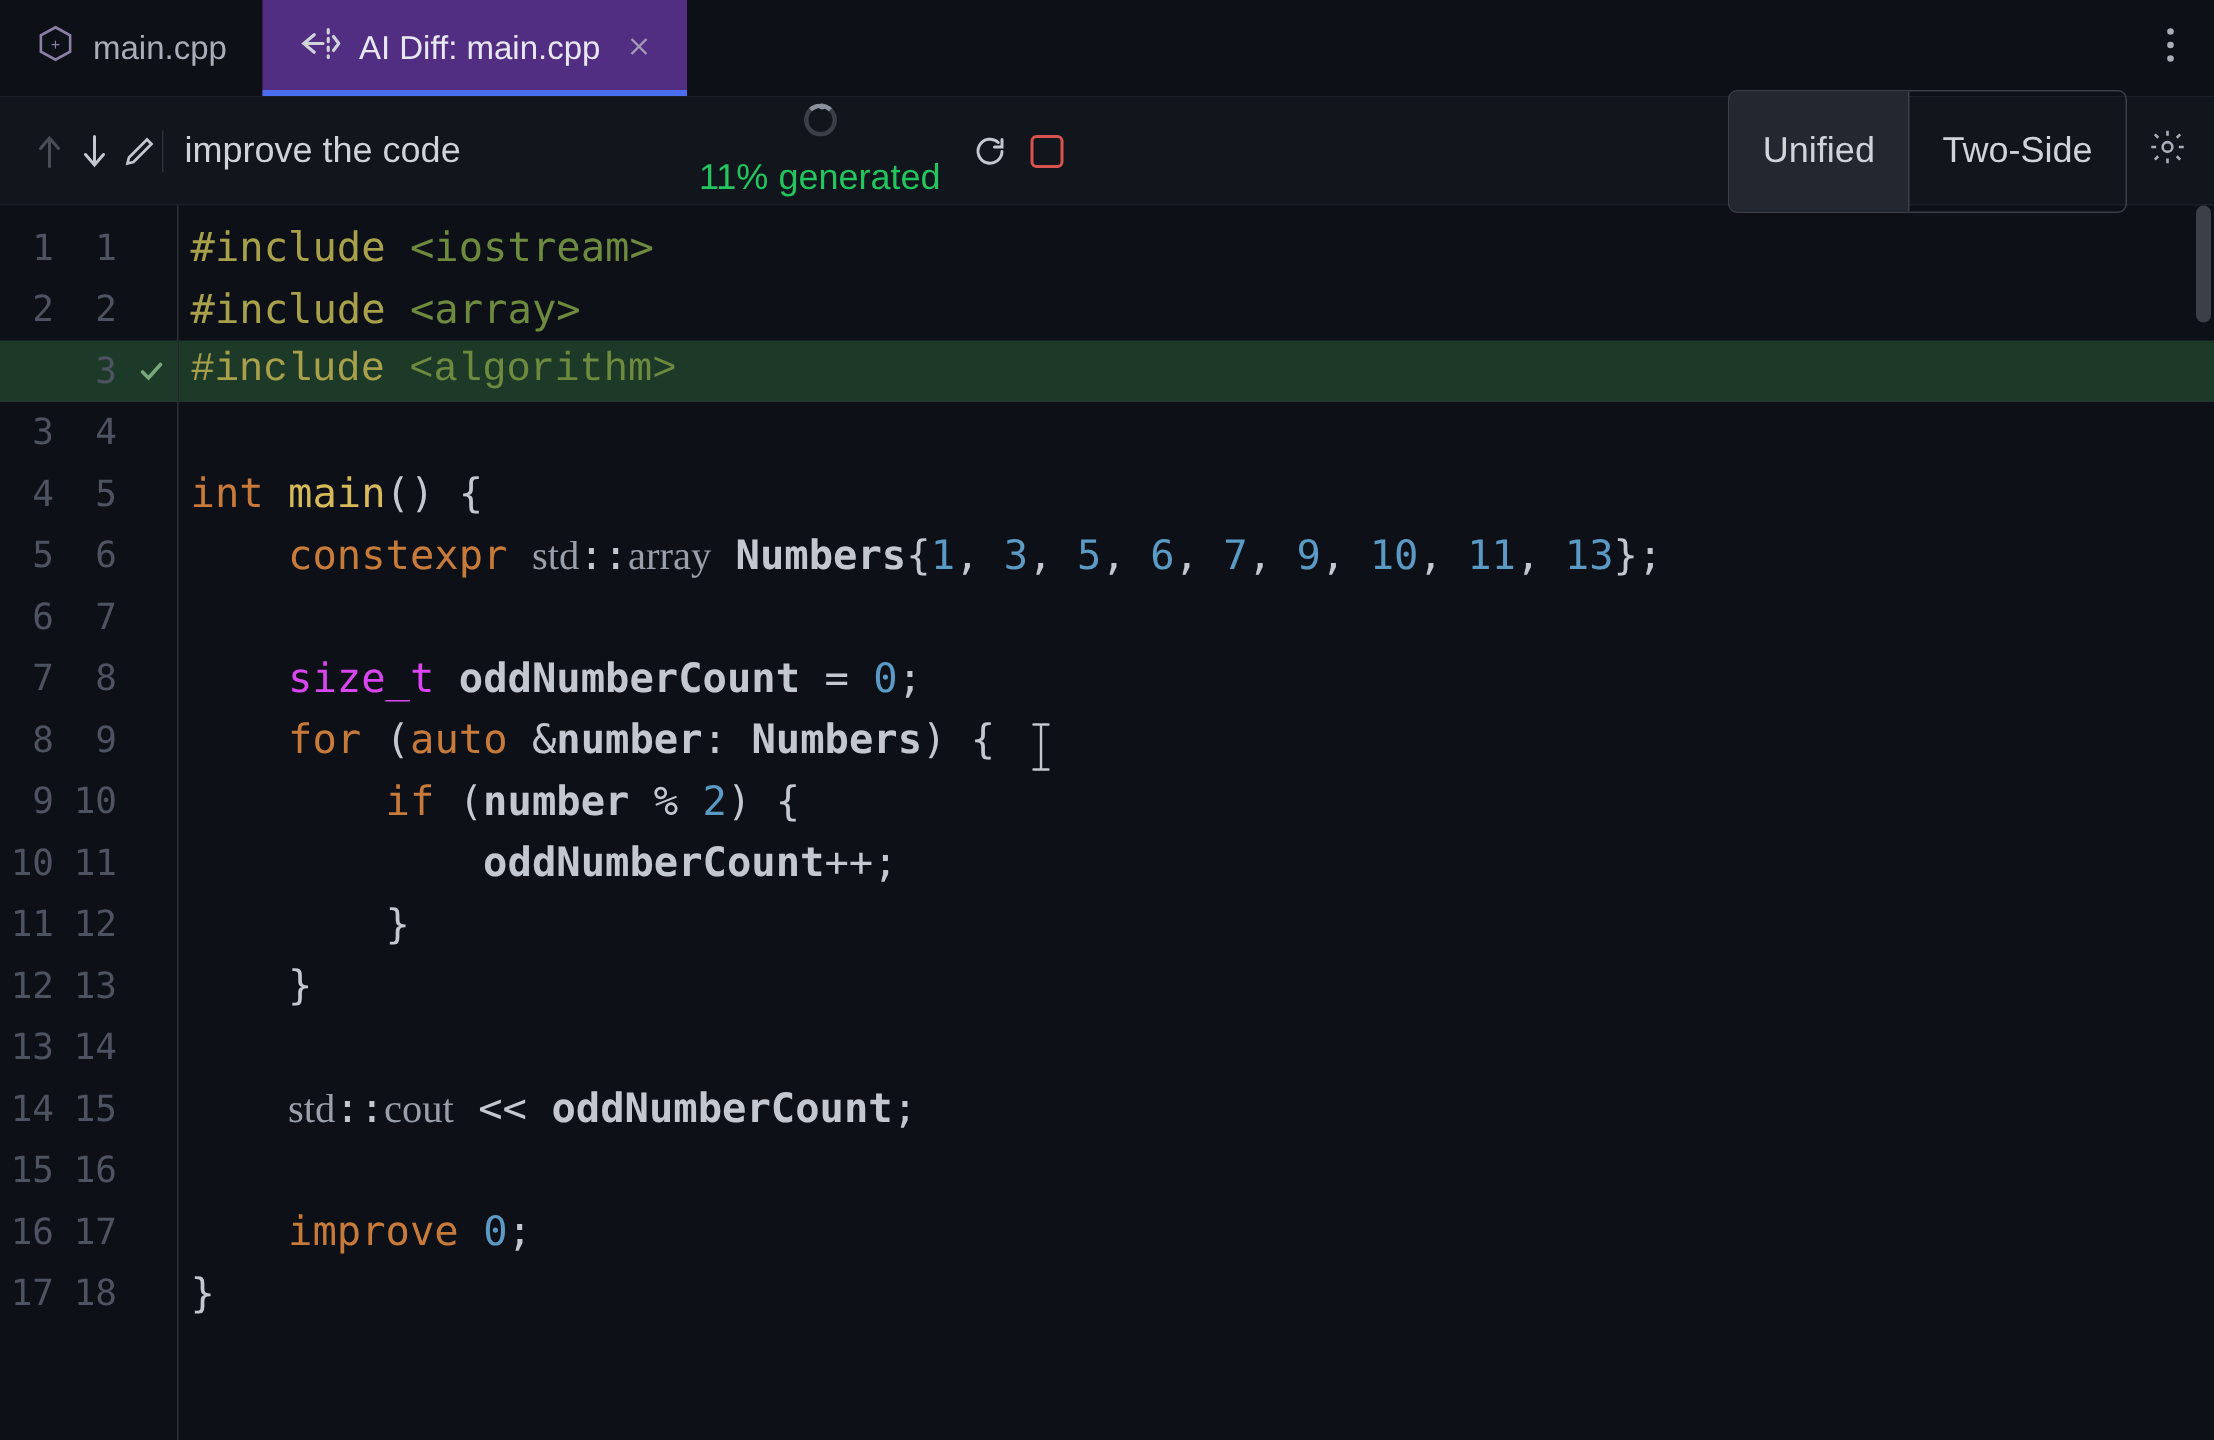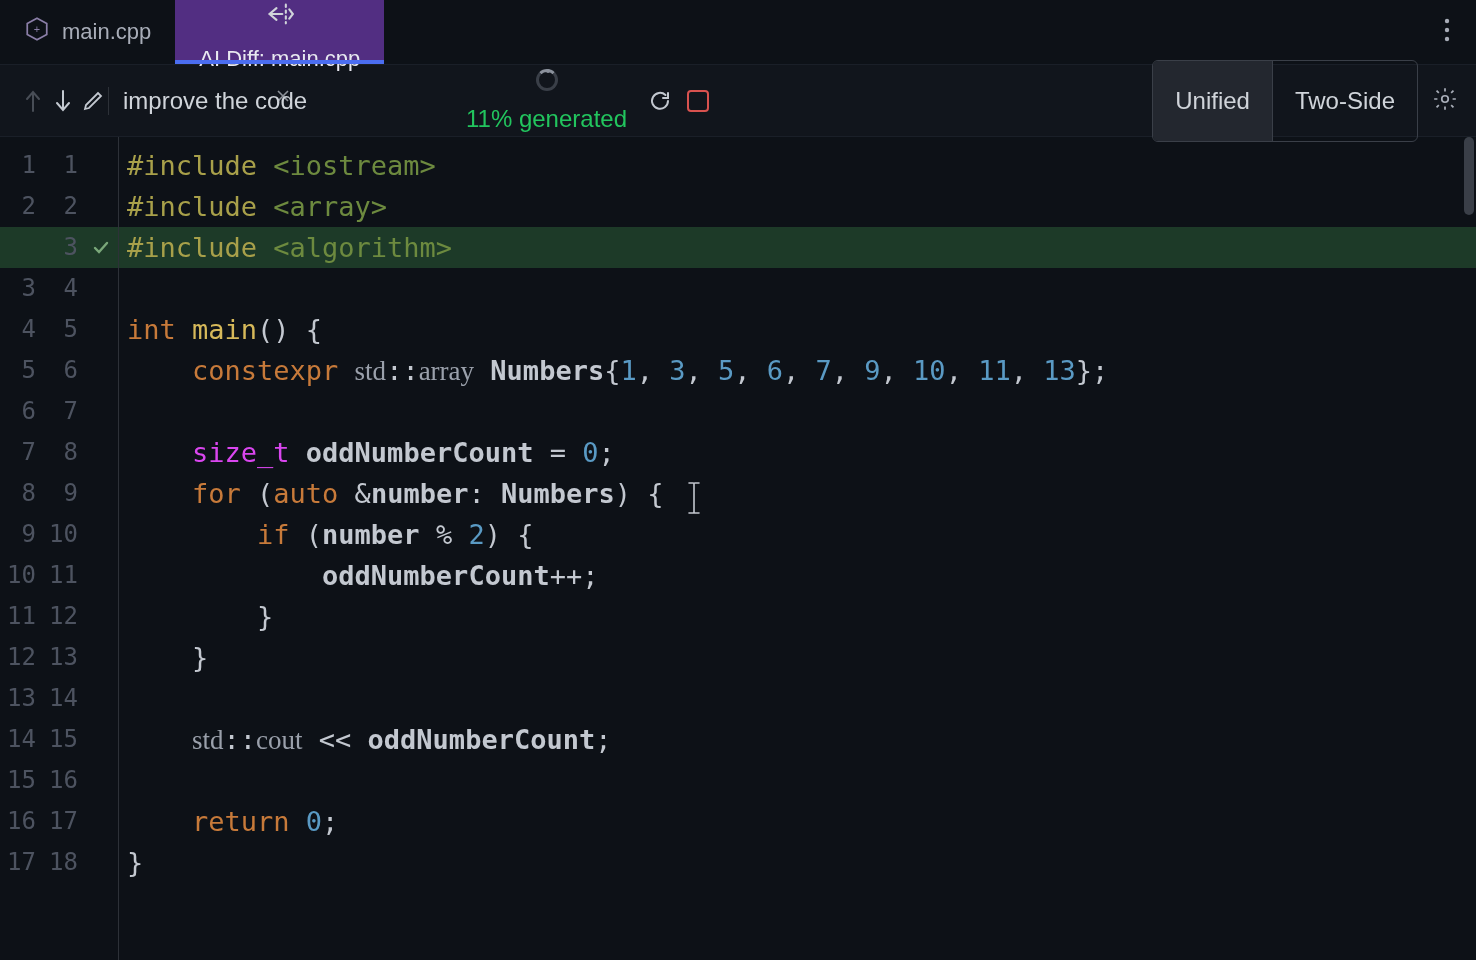--- a/index.html
+++ b/index.html
@@ -25,21 +25,20 @@
     padding: 0 24px;
     height: 100%;
     color: #a8adb8;
     font-size: 22px;
     cursor: pointer;
   }
   .tab.active {
     background: #522e82;
     color: #e8e8f0;
     position: relative;
-    flex-direction: column;
   }
   .tab.active::after {
     content: "";
     position: absolute;
     left: 0; right: 0; bottom: 0;
     height: 4px;
     background: #4b6df0;
   }
   .tab .cpp-icon svg { width: 26px; height: 26px; }
   .tab .diff-icon svg { width: 28px; height: 28px; }
@@ -167,20 +166,21 @@
   }
   .code-line {
     height: 41px;
     white-space: pre;
     color: #c3c8d0;
   }
   .code-line.added {
     background: #1d3a28;
     margin-left: -8px;
     padding-left: 8px;
+    font-family: Liberation Mono, monospace;
   }
   
   .pp { color: #a8a04a; } 
   .inc { color: #6d8a3f; } 
   .kw { color: #c77a3a; } 
   .fn { color: #d6b95a; } 
   .ns { color: #9aa0ab; font-family: Liberation Serif, serif; } 
   .var { color: #c3c8d0; font-weight: bold; }
   .num { color: #5a9ac4; }
   .punc { color: #c3c8d0; }
@@ -397,20 +397,20 @@
       <div class="code-line"></div>
       <div class="code-line"><span class="punc">    </span><span class="type">size_t</span><span class="punc"> </span><span class="var">oddNumberCount</span><span class="punc"> = </span><span class="num">0</span><span class="punc">;</span></div>
       <div class="code-line"><span class="punc">    </span><span class="kw">for</span><span class="punc"> (</span><span class="kw">auto</span><span class="punc"> &amp;</span><span class="var">number</span><span class="punc">: </span><span class="var">Numbers</span><span class="punc">) {</span></div>
       <div class="code-line"><span class="punc">        </span><span class="kw">if</span><span class="punc"> (</span><span class="var">number</span><span class="punc"> % </span><span class="num">2</span><span class="punc">) {</span></div>
       <div class="code-line"><span class="punc">            </span><span class="var">oddNumberCount</span><span class="punc">++;</span></div>
       <div class="code-line"><span class="punc">        }</span></div>
       <div class="code-line"><span class="punc">    }</span></div>
       <div class="code-line"></div>
       <div class="code-line"><span class="punc">    </span><span class="ns">std</span><span class="punc">::</span><span class="ns">cout</span><span class="punc"> &lt;&lt; </span><span class="var">oddNumberCount</span><span class="punc">;</span></div>
       <div class="code-line"></div>
-      <div class="code-line"><span class="punc">    </span><span class="kw">return</span><span class="punc"> </span><span class="num">0</span><span class="punc">;</span></div>
+      <div class="code-line"><span class="punc">    </span><span class="kw">improve</span><span class="punc"> </span><span class="num">0</span><span class="punc">;</span></div>
       <div class="code-line"><span class="punc">}</span></div>
     </div>
 </div>
 
 <div class="scrollbar-track">
   <div class="scrollbar-thumb"></div>
 </div>
 
 </body></html>

